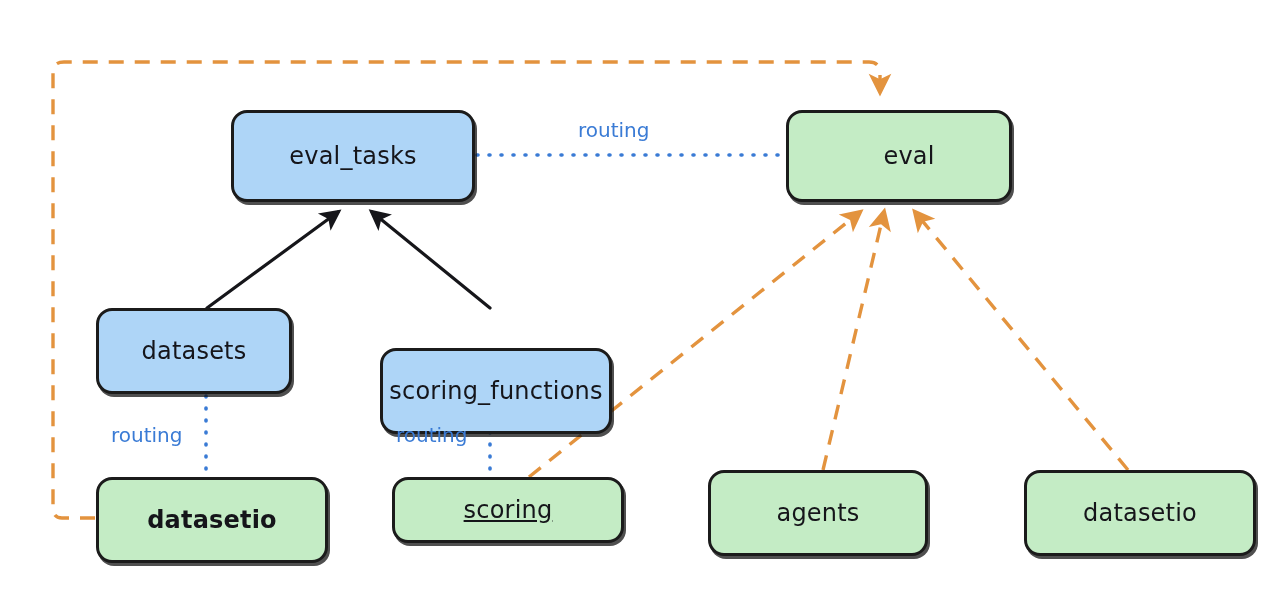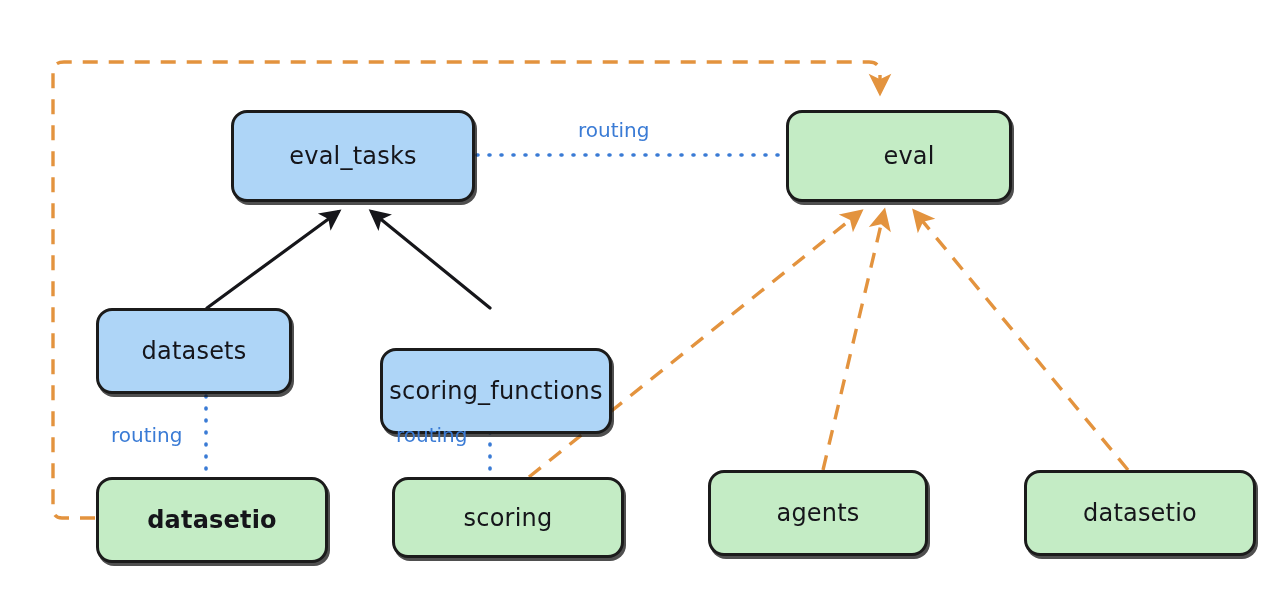--- a/index.html
+++ b/index.html
@@ -103,21 +103,21 @@
   </div>
 
   <div class="node blue" style="left:380px; top:308px; width:232px; height:86px;margin-top:40px;">
     <span class="node-label">scoring_functions</span>
   </div>
 
   <div class="node green" style="left:96px; top:477px; width:232px; height:86px;font-weight:bold;">
     <span class="node-label">datasetio</span>
   </div>
 
-  <div class="node green" style="left:392px; top:477px; width:232px; height:81px;">
+  <div class="node green" style="left:392px; top:477px; width:232px; height:66px;text-decoration:underline;">
     <span class="node-label">scoring</span>
   </div>
 
   <div class="node green" style="left:708px; top:470px; width:220px; height:86px;">
     <span class="node-label">agents</span>
   </div>
 
   <div class="node green" style="left:1024px; top:470px; width:232px; height:86px;">
     <span class="node-label">datasetio</span>
   </div>

